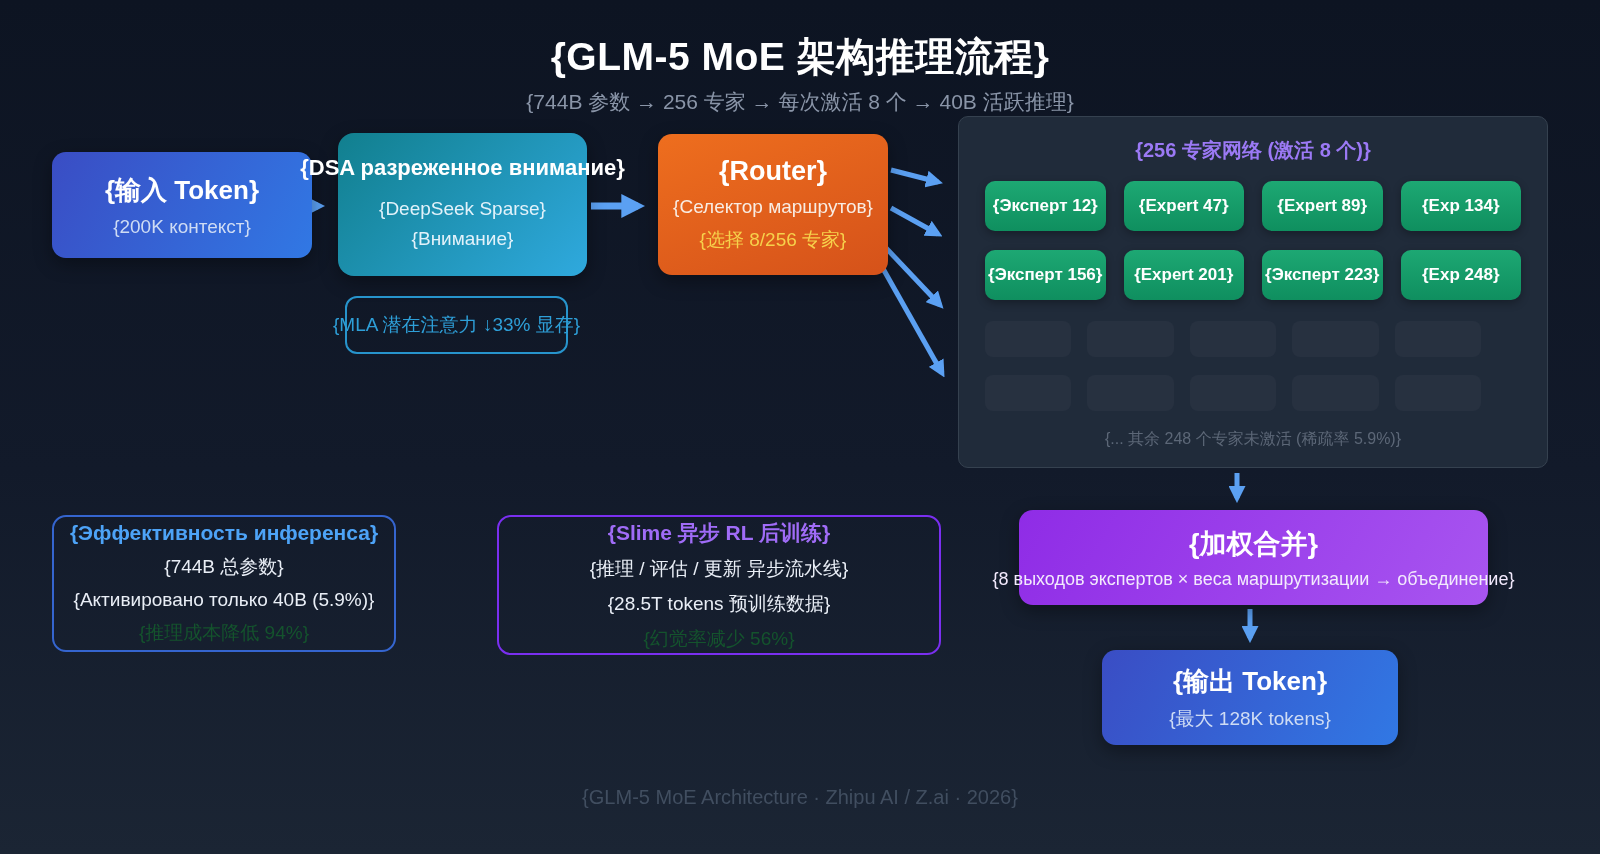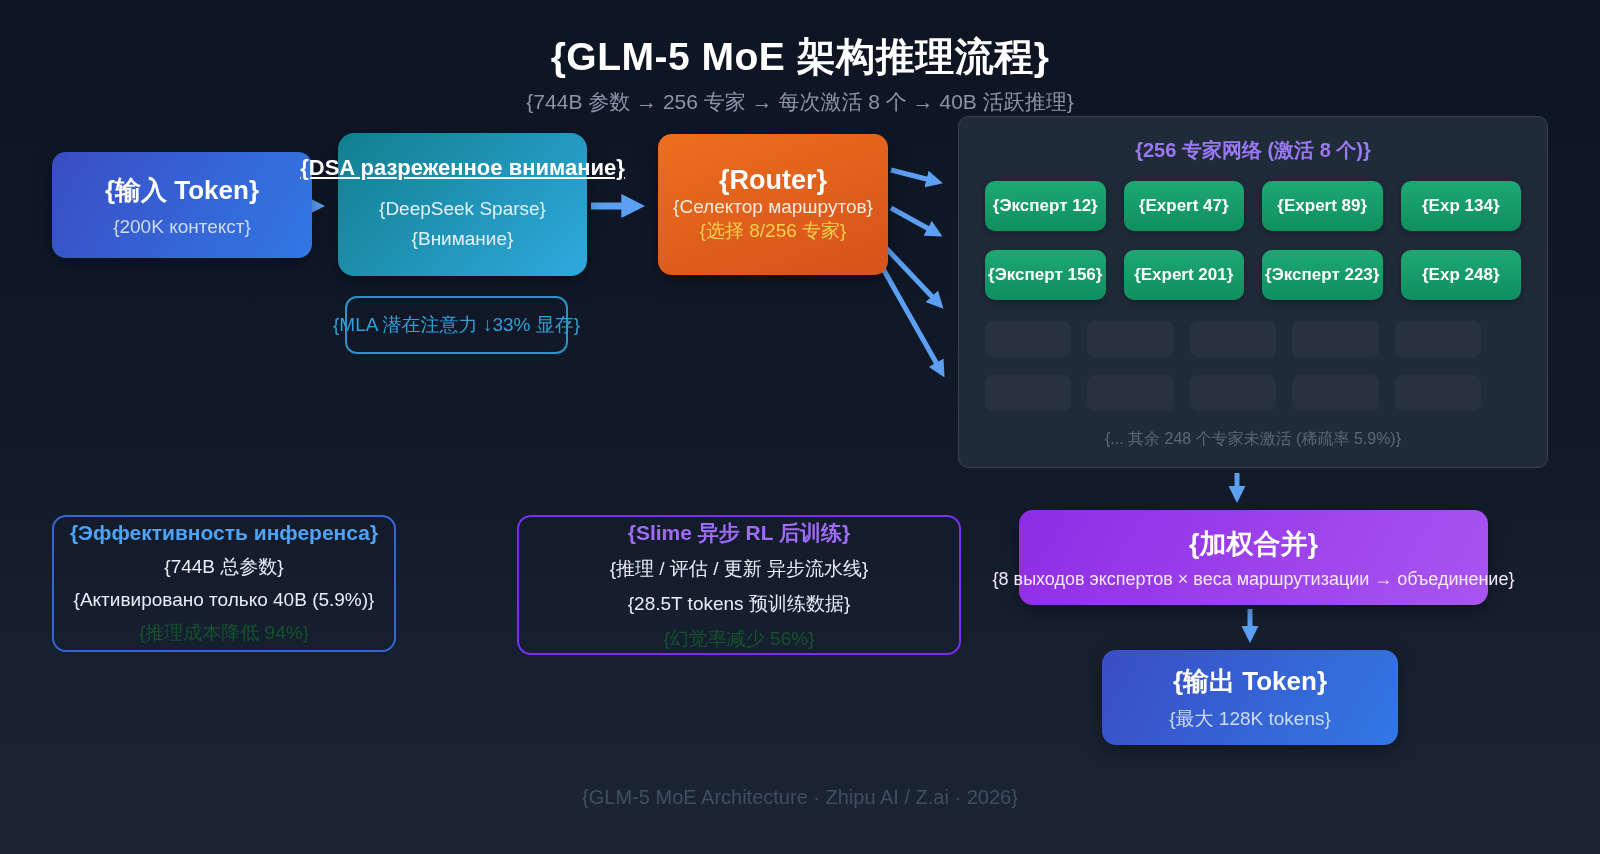--- a/index.html
+++ b/index.html
@@ -37,38 +37,38 @@
 
   
   .box-dsa {
     left: 338px; top: 133px; width: 249px; height: 143px;
     background: linear-gradient(135deg, #117f8e 0%, #2fa9de 100%);
     border-radius: 16px;
     box-shadow: 0 6px 18px rgba(0,0,0,0.35);
   }
   .dsa-label {
     position: absolute; top: 22px; left: 50%; transform: translateX(-50%);
-    white-space: nowrap; font-size: 22px; font-weight: bold; color: #ffffff; text-decoration: underline;
+    white-space: nowrap; font-size: 22px; font-weight: bold; color: #ffffff;
   }
   .dsa-line1 { position: absolute; top: 65px; width: 100%; text-align: center; font-size: 19px; color: #e2f2fa; }
   .dsa-line2 { position: absolute; top: 95px; width: 100%; text-align: center; font-size: 19px; color: #e2f2fa; }
 
   
   .mla-note {
     left: 345px; top: 296px; width: 223px; height: 58px;
     border: 2px solid #2794cc; border-radius: 12px;
     display: flex; align-items: center; justify-content: center;
     font-size: 19px; color: #2e9fd8; white-space: nowrap; z-index: 2;
   }
 
   
   .box-router {
     left: 658px; top: 134px; width: 230px; height: 141px;
     background: linear-gradient(160deg, #ee6e1e 0%, #d5521a 100%);
-    border-radius: 14px; gap: 0;
+    border-radius: 14px; gap: 9px;
     box-shadow: 0 6px 18px rgba(0,0,0,0.35);
   }
   .box-router .rt { font-size: 27px; font-weight: bold; color: #ffffff; }
   .box-router .rs { font-size: 19px; color: #f8ece3; }
   .box-router .rn { font-size: 19px; color: #f6d14b; }
 
   
   .panel {
     left: 958px; top: 116px; width: 590px; height: 352px;
     background: #202b3a; border: 1.5px solid #35414f; border-radius: 10px;
@@ -98,21 +98,21 @@
   }
   .box-merge .mt { font-size: 27px; font-weight: bold; color: #ffffff; }
   .box-merge .ms { font-size: 18px; color: #f3eafd; white-space: nowrap; }
 
   
   .info-box {
     z-index: 2; display: flex; flex-direction: column; align-items: center;
     justify-content: center; gap: 9px; border-radius: 14px; text-align: center;
   }
   .box-eff { left: 52px; top: 515px; width: 344px; height: 137px; border: 2px solid #3565cf; }
-  .box-slime { left: 517px; top: 515px; width: 444px; height: 140px; border: 2px solid #7a2ff0; }
+  .box-slime { left: 497px; top: 515px; width: 444px; height: 140px; border: 2px solid #7a2ff0; }
   .box-eff .it { font-size: 21px; font-weight: bold; color: #4da3f7; }
   .box-slime .it { font-size: 21px; font-weight: bold; color: #a06cf7; }
   .info-box .il { font-size: 19px; color: #e9eef6; }
   .info-box .ih { font-size: 19px; color: #14532d; }
 
   .footer {
     top: 786px; left: 0; width: 1600px; text-align: center;
     font-size: 20px; color: #414e60;
   }
 </style>

